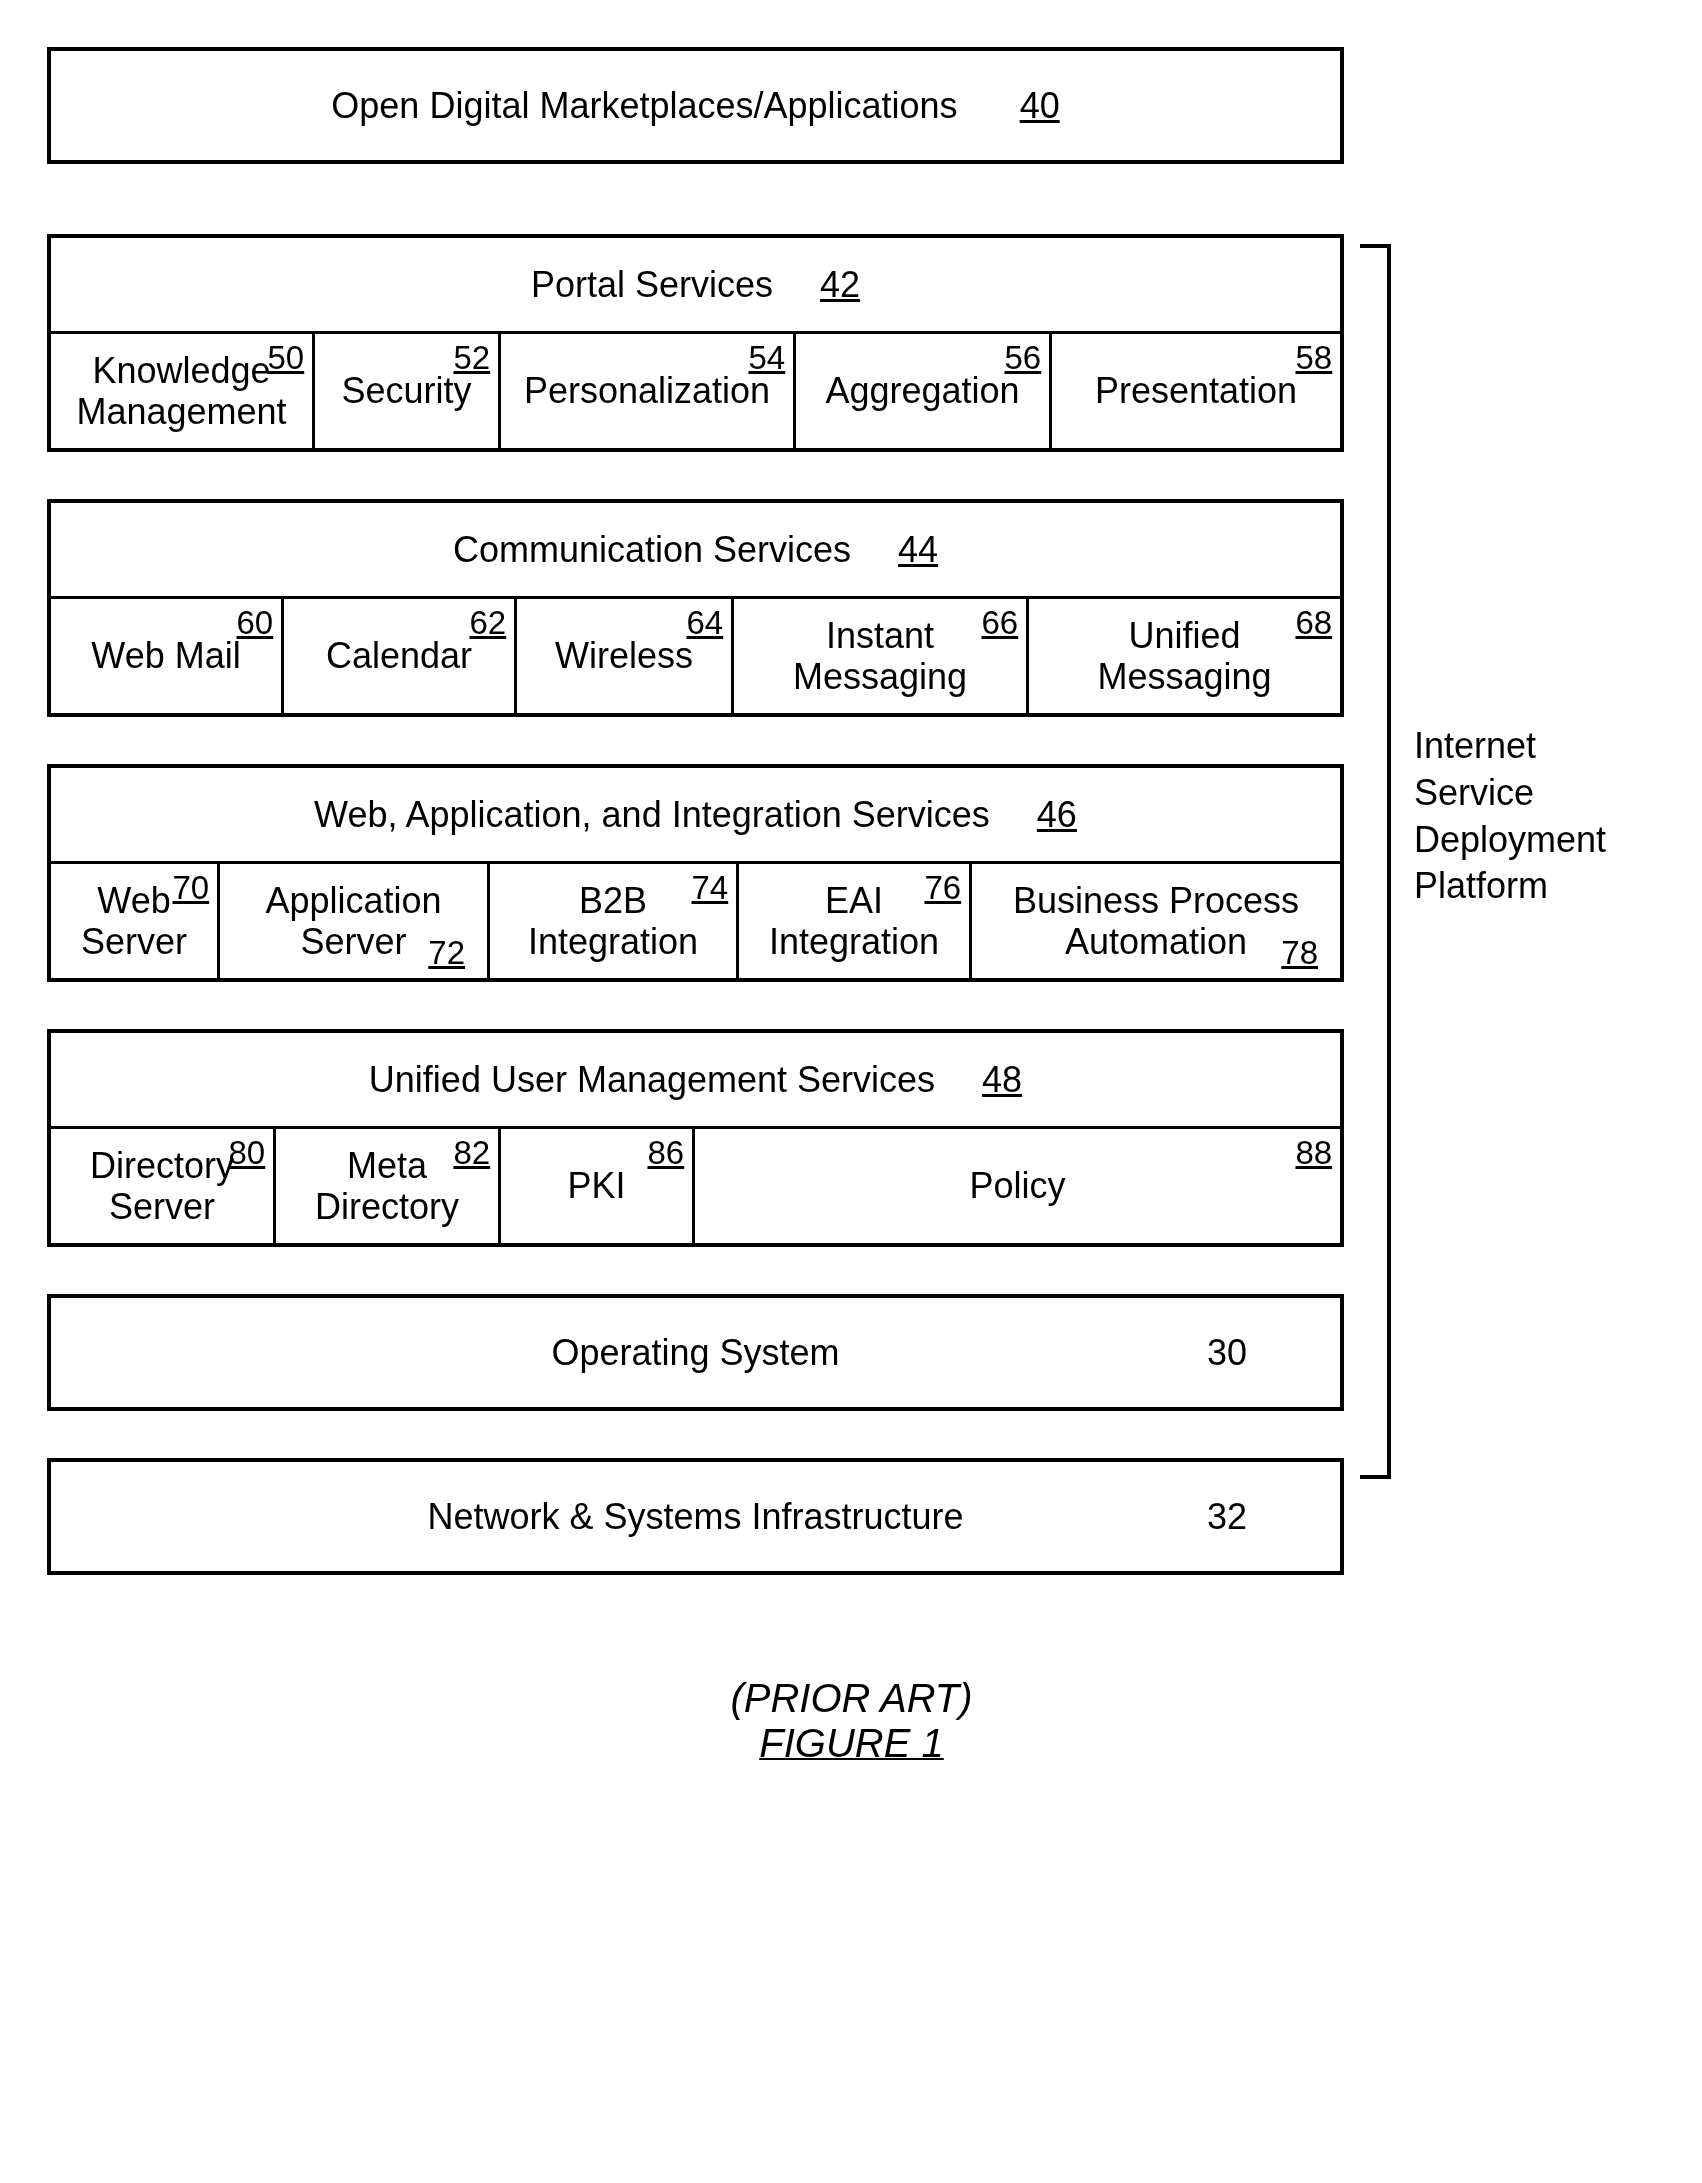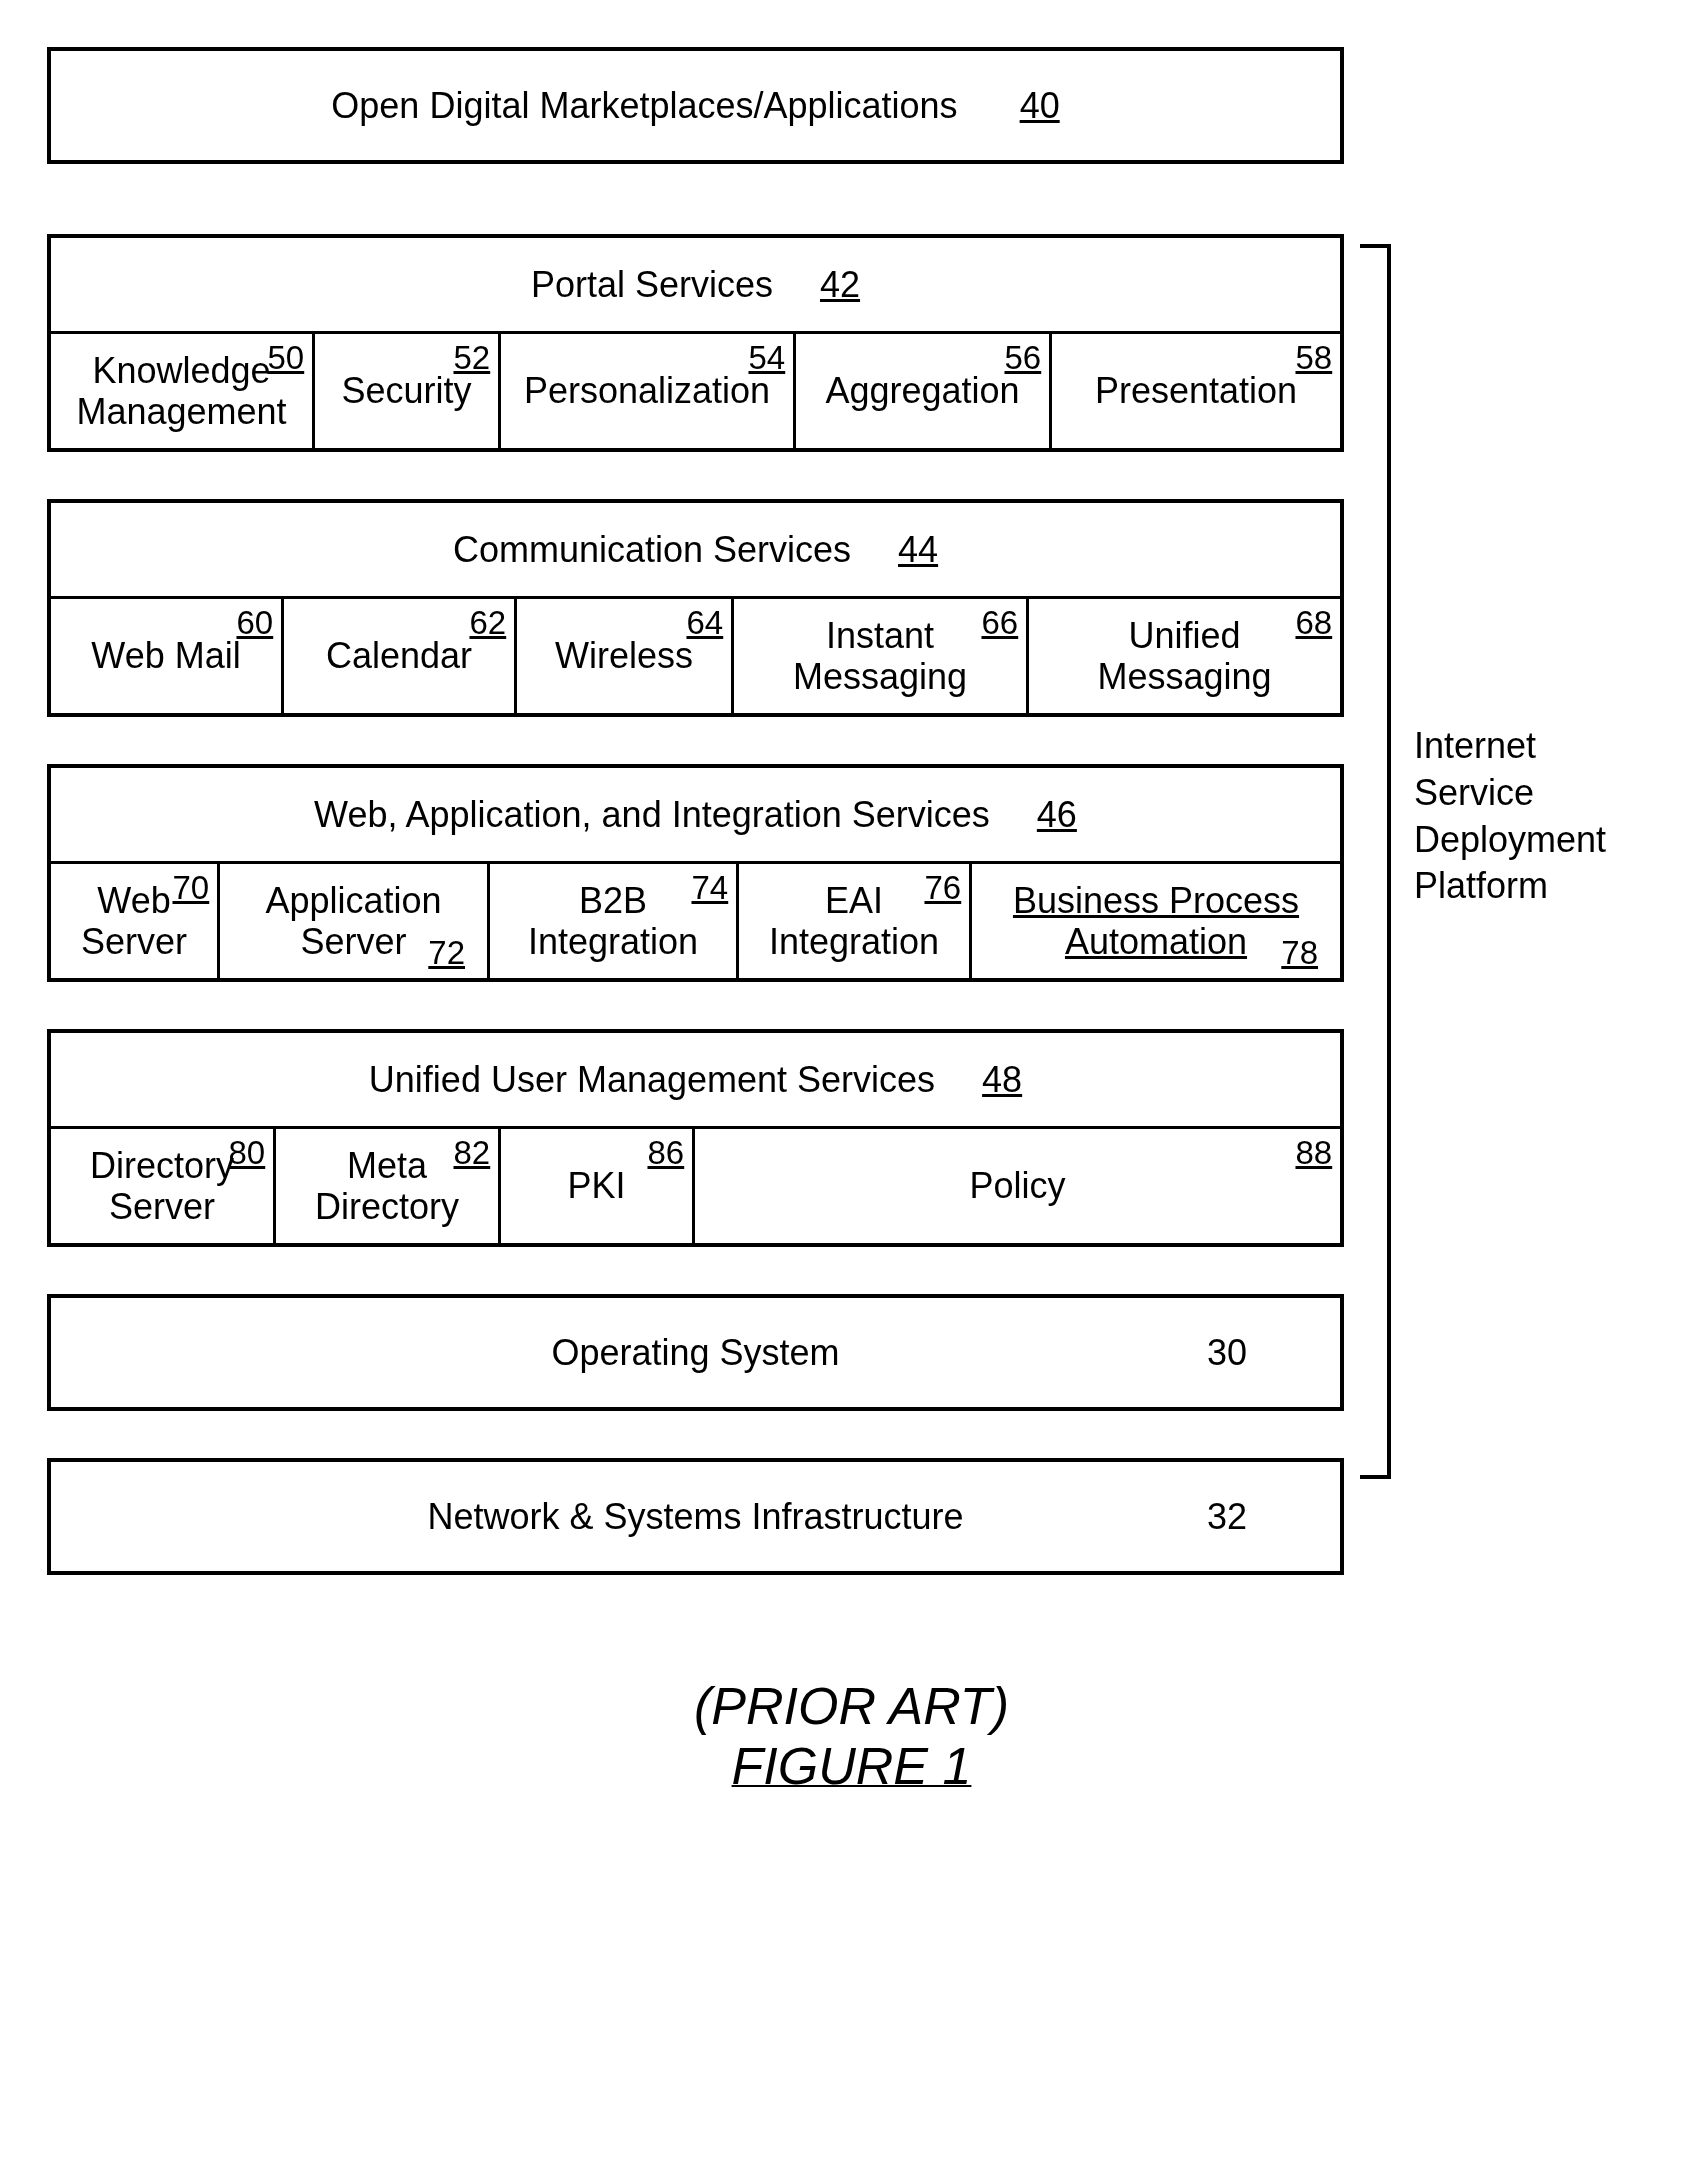--- a/index.html
+++ b/index.html
@@ -103,21 +103,21 @@
     position: absolute;
     left: 1367px;
     top: 676px;
     width: 249px;
     line-height: 1.3;
   }
   .caption {
     text-align: center;
     margin-top: 101px;
     font-style: italic;
-    font-size: 52px;
+    font-size: 40px;
   }
   .caption .fig {
     display: block;
     text-decoration: underline;
     text-decoration-thickness: 2.3px;
   }
   .ref-low {
     text-decoration: underline;
     font-size: 33px;
     position: absolute;
@@ -216,21 +216,21 @@
             <div class="cell" style="width: 249px; flex: 0 0 auto;">
               <span>B2B</span>
               <span>Integration</span>
               <span class="ref">74</span>
             </div>
             <div class="cell" style="width: 233px; flex: 0 0 auto;">
               <span>EAI</span>
               <span>Integration</span>
               <span class="ref">76</span>
             </div>
-            <div class="cell" style="flex: 1 1 auto; text-decoration: underline;">
+            <div class="cell" style="flex: 1 1 auto;">
               <span>Business Process</span>
               <span>Automation</span>
               <span class="ref-low">78</span>
             </div>
           </div>
         </div>
         <div class="service-block">
           <div class="service-header">
             <span>Unified User Management Services</span>
             <span class="ref">48</span>

